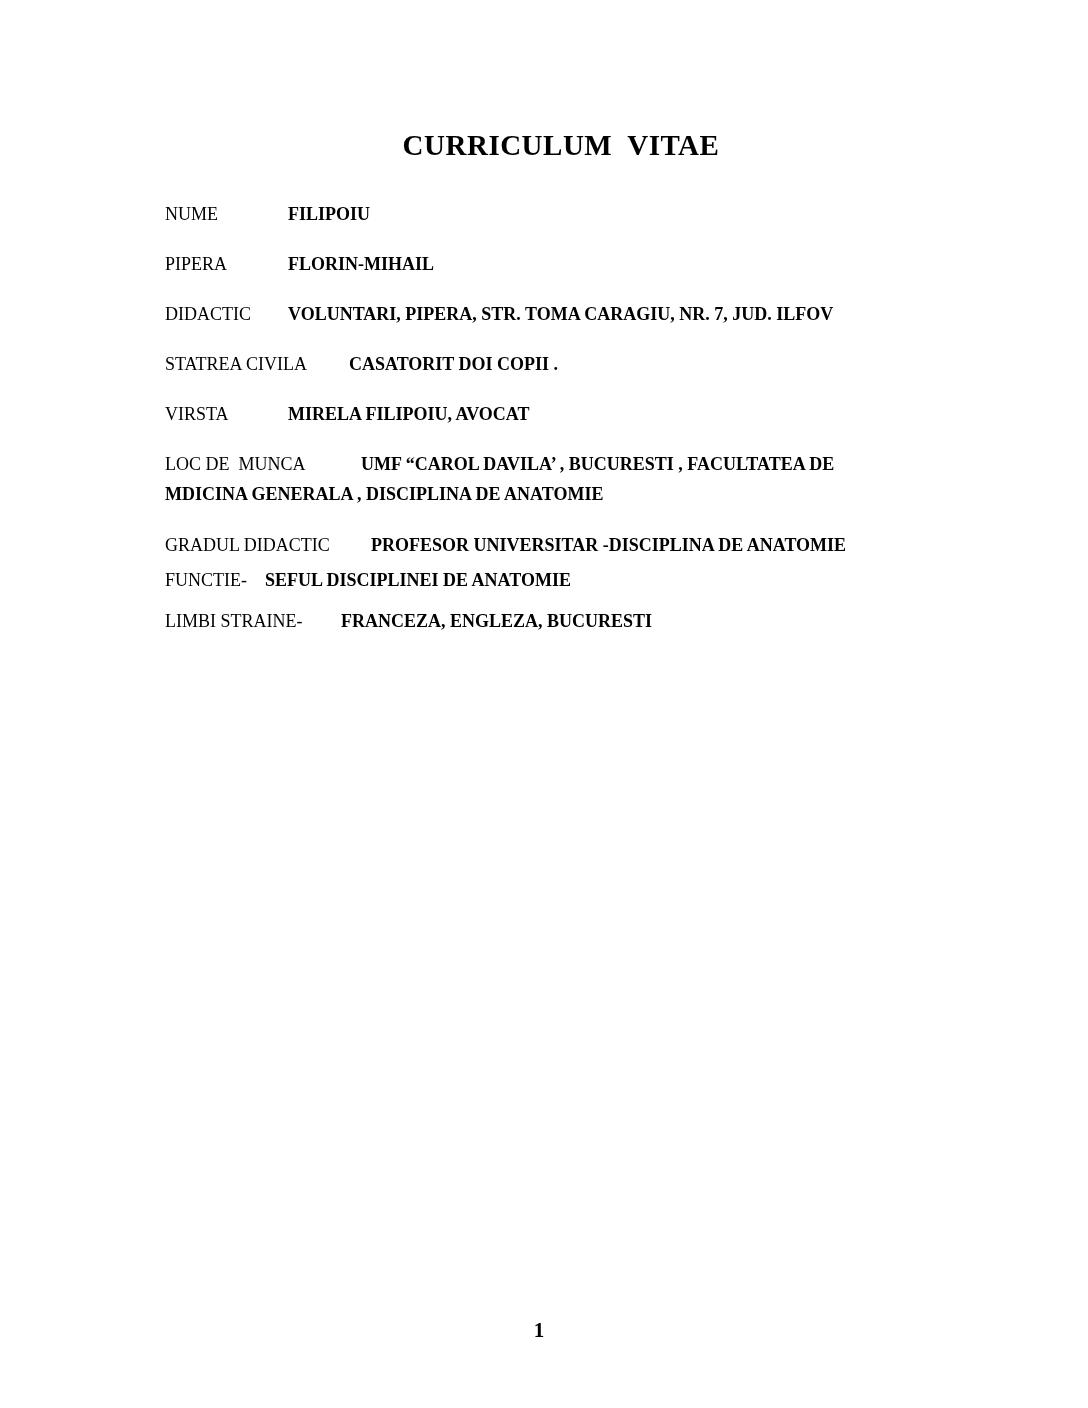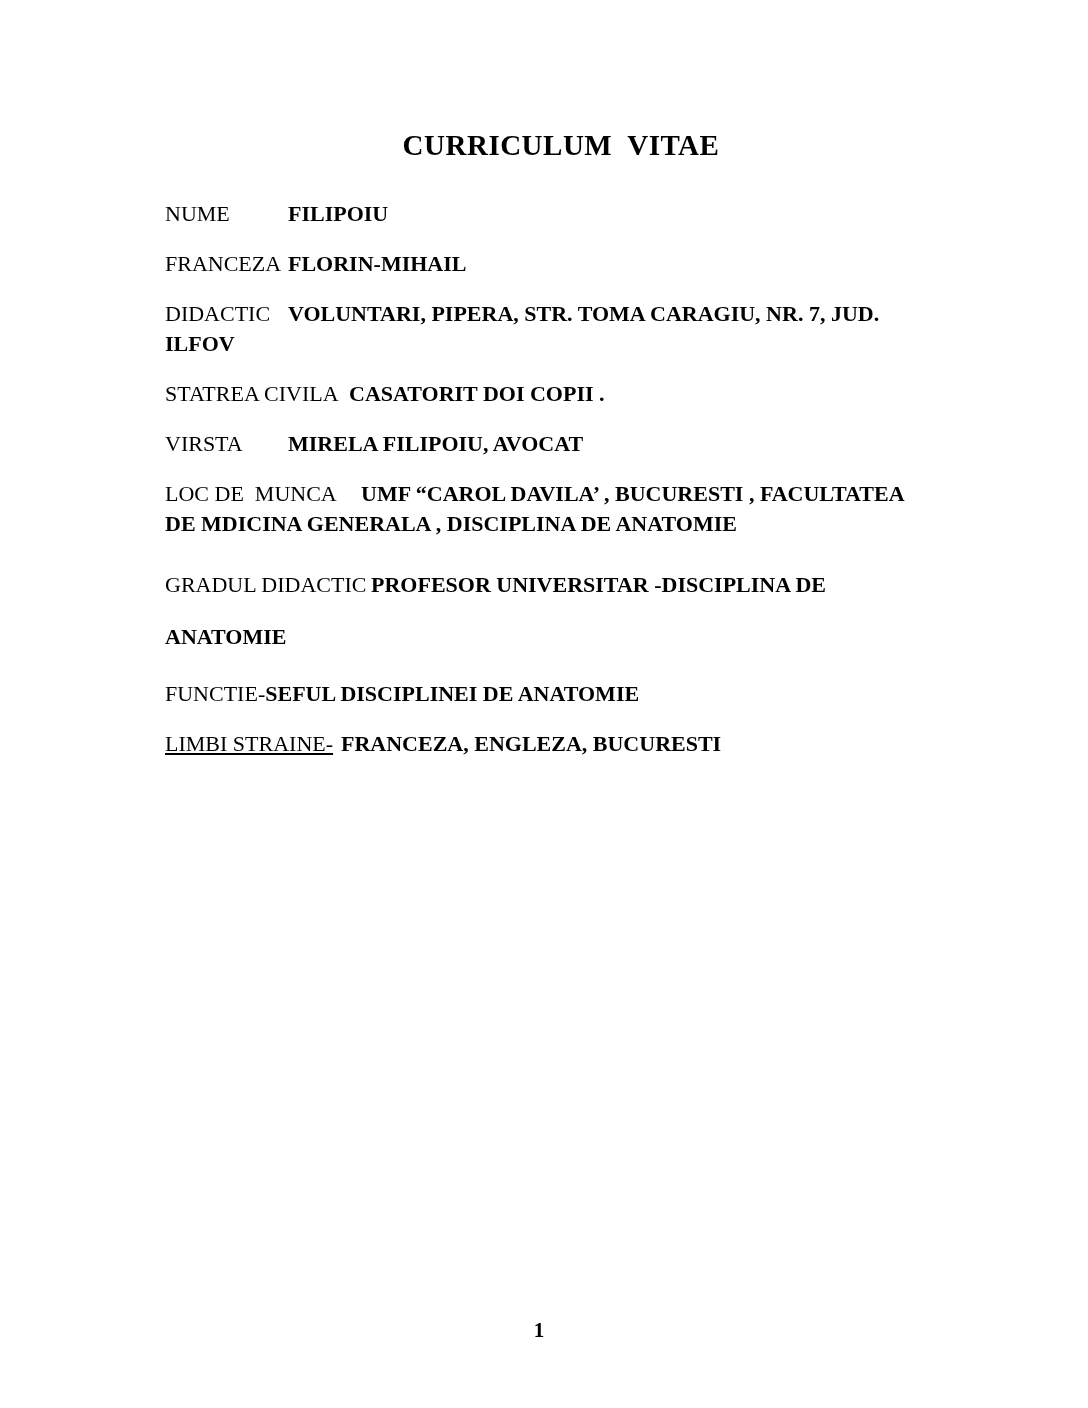--- a/index.html
+++ b/index.html
@@ -28,46 +28,46 @@
     white-space: pre;
     padding-left: 17px;
   }
   .content {
     position: absolute;
     top: 199px;
     left: 165px;
     width: 748px;
   }
   .row {
-    font-size: 22px;
+    font-size: 18px;
     line-height: 30px;
     margin: 0 0 20px 0;
     white-space: pre-wrap;
   }
   .row .label {
     display: inline-block;
     font-weight: normal;
     vertical-align: baseline;
   }
   .row .value {
     font-weight: bold;
   }
   .r-nume .label,
   .r-prenume .label,
   .r-virsta .label,
   .r-domiciliu .label,
   .r-sotia .label { min-width: 123px; }
   .r-stare .label { min-width: 184px; }
   .r-loc .label { min-width: 196px; }
-  .r-gradul { line-height: 52px; margin-bottom: 12px; }
+  .r-gradul { line-height: 32px; margin-bottom: 0; }
   .r-gradul .label { min-width: 206px; }
-  .r-functie { line-height: 38px; margin-bottom: 12px; }
+  .r-functie { line-height: 38px; margin-bottom: 3px; }
   .r-functie .label { min-width: 100px; }
   .r-limbi { line-height: 38px; margin-bottom: 0; }
-  .r-limbi .label { min-width: 176px; text-decoration: underline; }
+  .r-limbi .label { min-width: 176px; }
   .page-number {
     position: absolute;
     top: 1318px;
     left: 165px;
     width: 748px;
     text-align: center;
     font-size: 21px;
     font-weight: bold;
   }
 </style>
@@ -75,21 +75,21 @@
 <body>
 
 <div class="page">
 
   <div class="doc-title">CURRICULUM  VITAE</div>
 
   <div class="content">
 
     <p class="row r-nume"><span class="label">NUME</span><span class="value">FILIPOIU</span></p>
 
-    <p class="row r-prenume"><span class="label">FRANCEZA</span><span class="value">FLORIN-MIHAIL</span></p>
+    <p class="row r-prenume"><span class="label">PIPERA</span><span class="value">FLORIN-MIHAIL</span></p>
 
 
     <p class="row r-domiciliu"><span class="label">DIDACTIC</span><span class="value">VOLUNTARI, PIPERA, STR. TOMA CARAGIU, NR. 7, JUD. ILFOV</span></p>
 
     <p class="row r-stare"><span class="label">STATREA CIVILA</span><span class="value">CASATORIT DOI COPII .</span></p>
 
     <p class="row r-sotia"><span class="label">VIRSTA</span><span class="value">MIRELA FILIPOIU, AVOCAT</span></p>
 
     <p class="row r-loc"><span class="label">LOC DE  MUNCA</span><span class="value">UMF “CAROL DAVILA’ , BUCURESTI , FACULTATEA DE MDICINA GENERALA , DISCIPLINA DE ANATOMIE</span></p>
 

